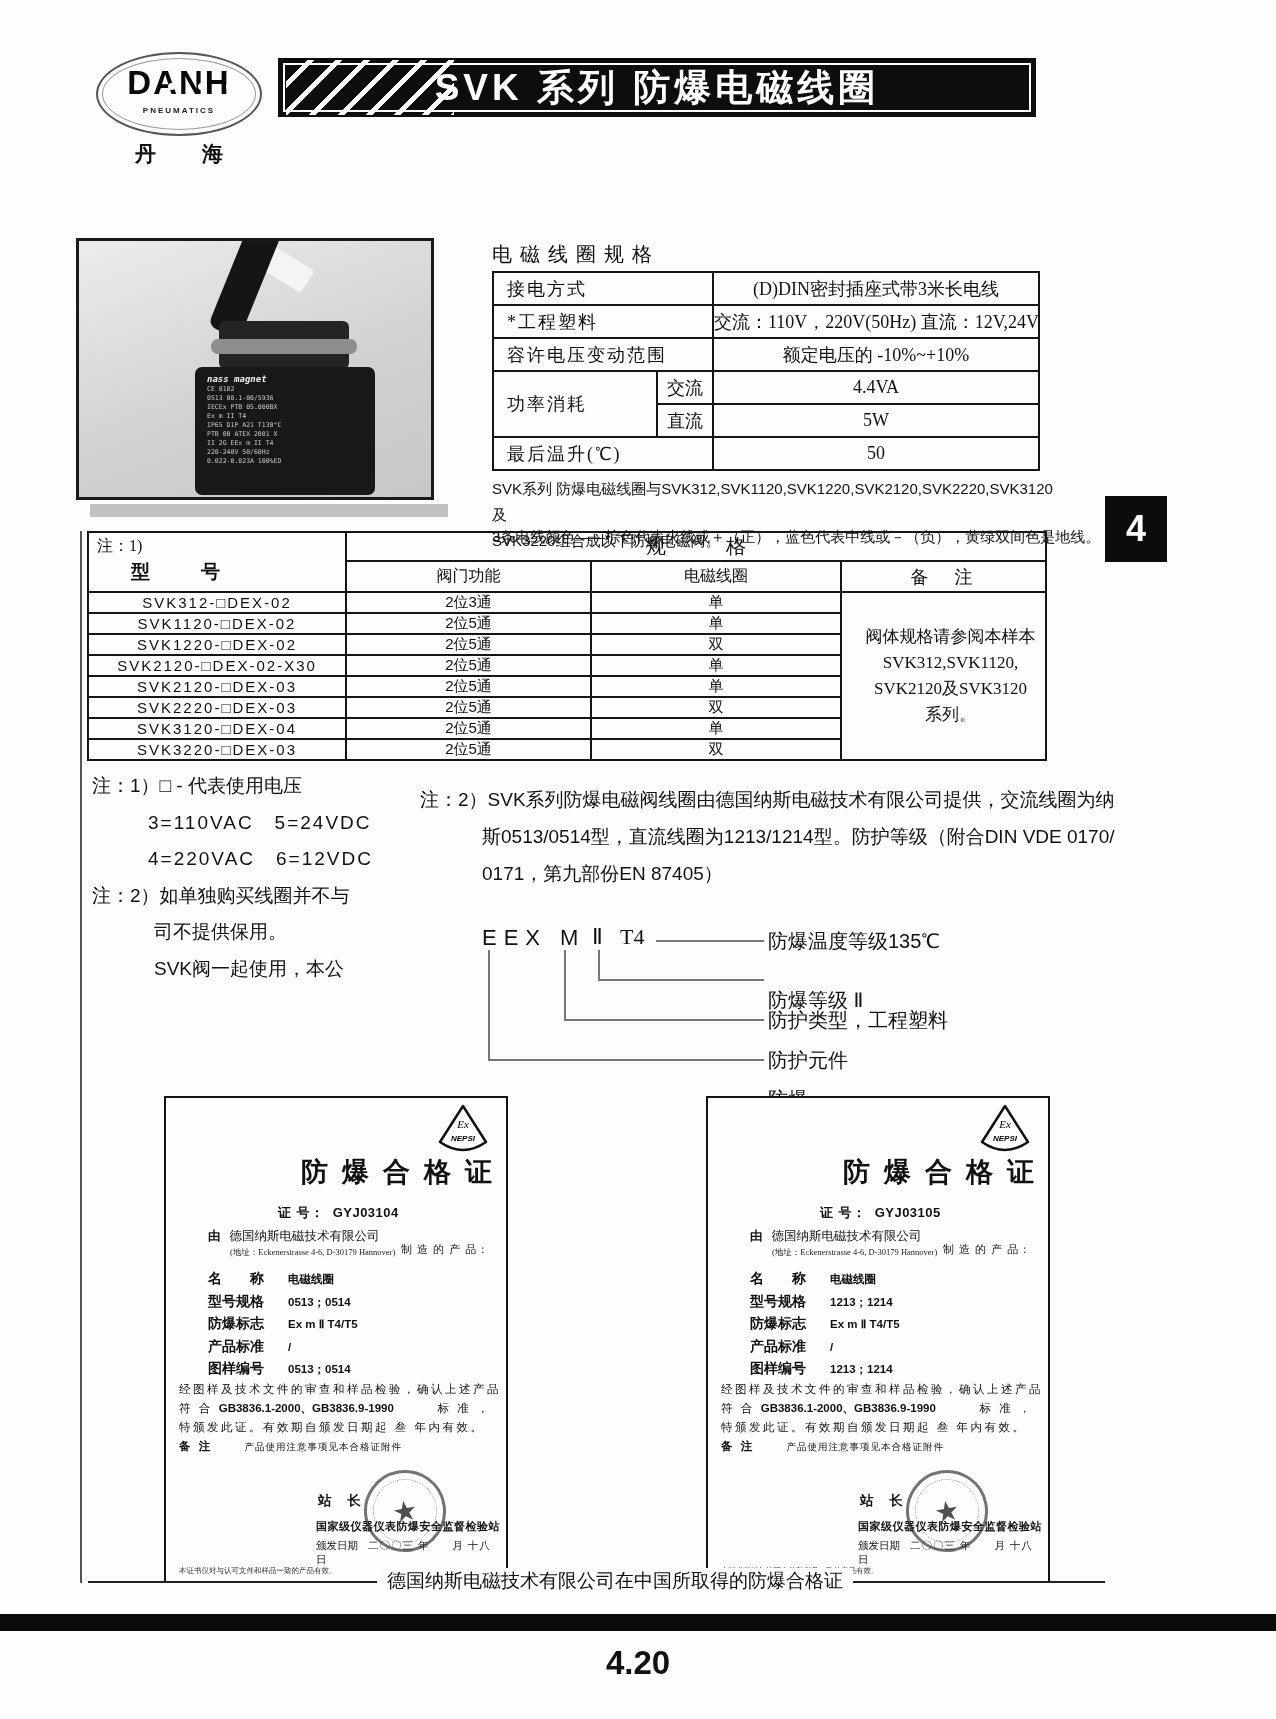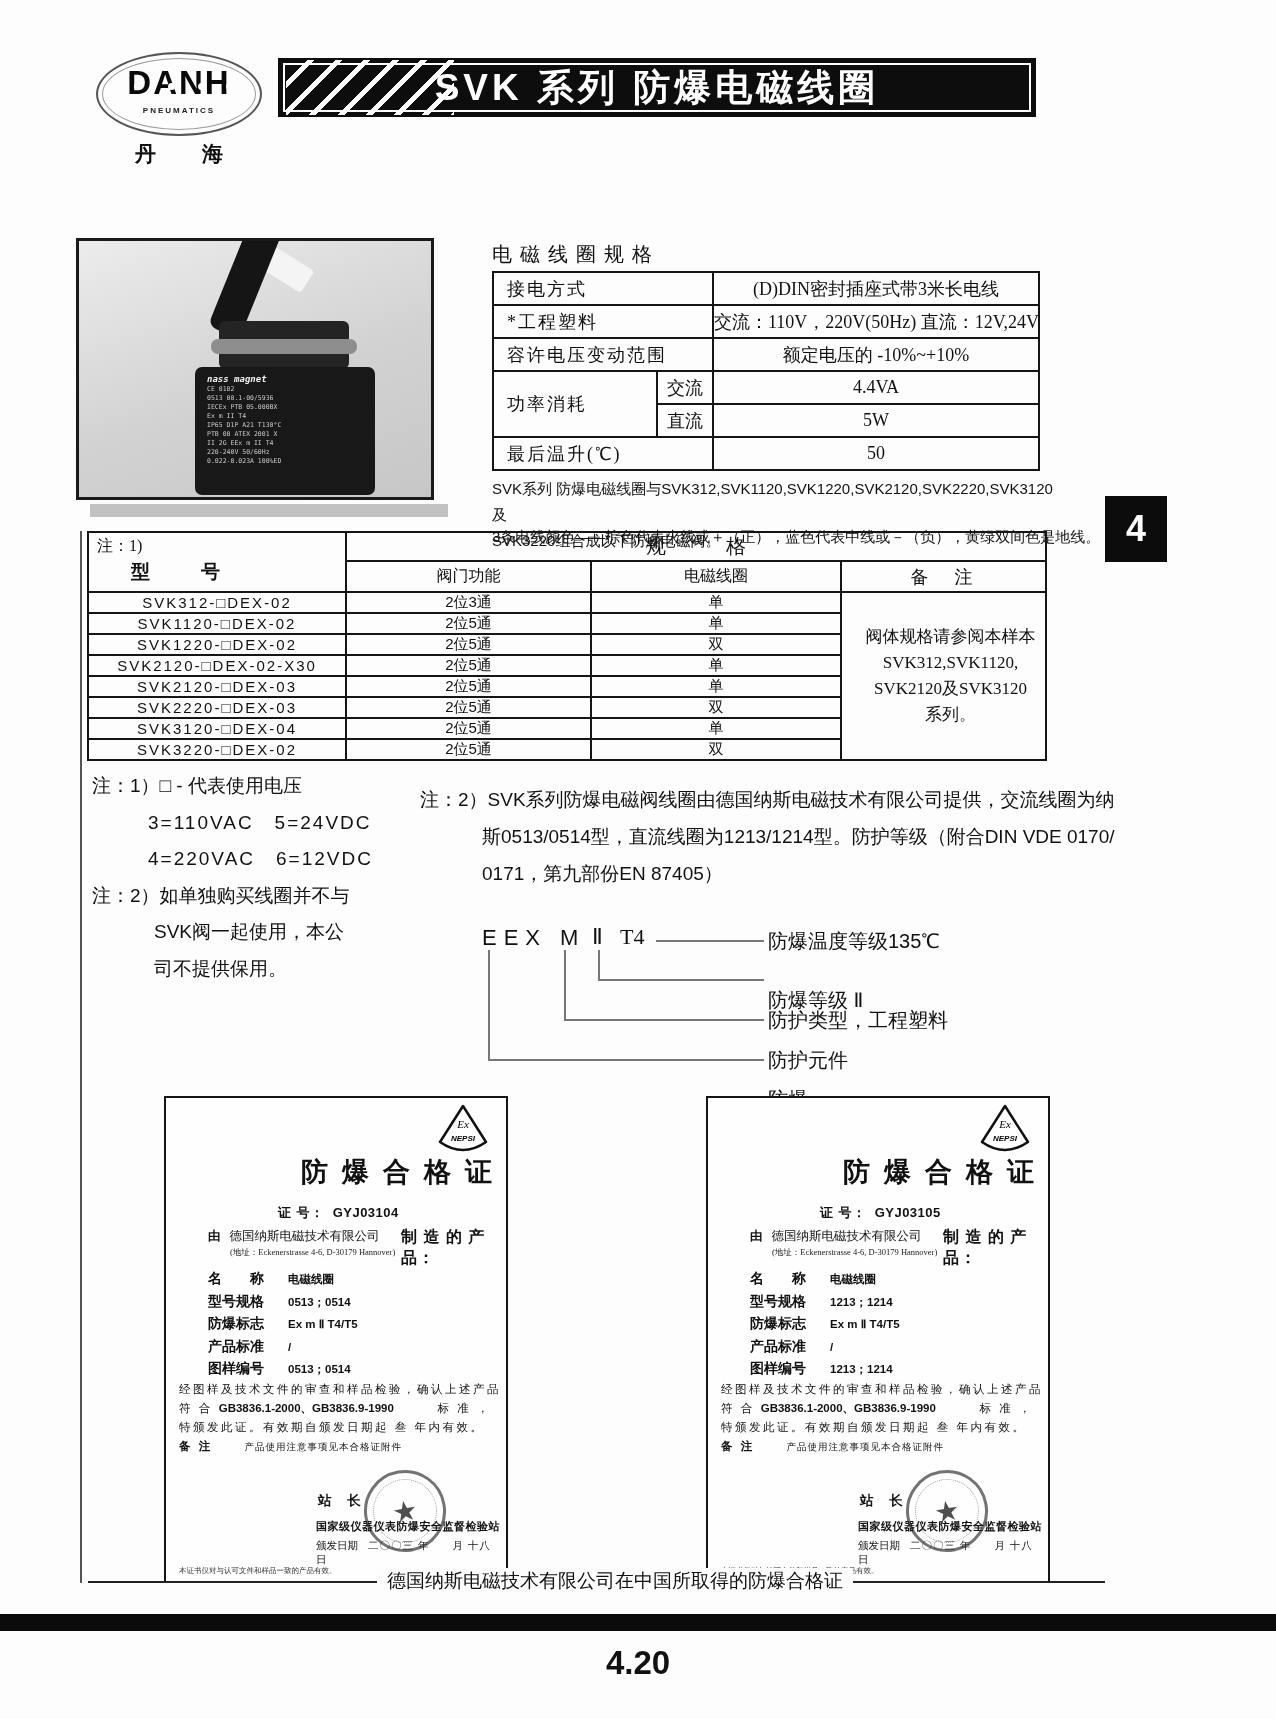--- a/index.html
+++ b/index.html
@@ -92,21 +92,21 @@
   .nepsi { position:absolute; left:270px; top:6px; width:54px; height:52px; }
   .nepsi path { fill:#fff; stroke:#111; stroke-width:2.5; stroke-linejoin:round; }
   .nepsi .nt1 { font:italic 11px "Liberation Serif", serif; text-anchor:middle; }
   .nepsi .nt2 { font:italic bold 8px "Liberation Sans", sans-serif; text-anchor:middle; }
   .cert-title { position:absolute; top:56px; left:0; right:0; text-align:right;
     font-size:27px; font-weight:bold; letter-spacing:14px; padding-left:14px; }
   .cert-no { position:absolute; top:106px; left:112px; font-size:13px; font-weight:bold; letter-spacing:1px; }
   .cert-no .cv { margin-left:8px; letter-spacing:0.5px; }
   .cert-by { position:absolute; top:130px; left:42px; font-size:12.5px; }
   .cert-by .by { font-weight:bold; margin-right:9px; }
-  .cert-made { position:absolute; top:129px; left:235px; font-size:16px; font-weight:bold; letter-spacing:1px; }
+  .cert-made { position:absolute; top:144px; left:235px; font-size:11px; font-weight:normal; letter-spacing:1px; }
   .cert-addr { position:absolute; top:149px; left:64px; font-size:8.5px; color:#222;
     font-family:"Liberation Serif", serif; }
   .cert-fields { position:absolute; top:171px; left:42px; right:10px; }
   .cert-fields .f { margin-bottom:9px; height:13.5px; }
   .cert-fields .fl { display:inline-block; width:62px; font-size:14px; font-weight:bold; }
   .cert-fields .fv { margin-left:18px; font-size:11.5px; font-weight:bold; }
   .cert-body { position:absolute; top:285px; left:13px; right:9px; font-size:11.5px; letter-spacing:2.5px; }
   .cert-body p { margin:0 0 6.5px; line-height:12.5px; white-space:nowrap; }
   .cert-body .p2 { display:flex; }
   .cert-body .p2 .stds { margin-left:6px; letter-spacing:0; font-weight:bold; }
@@ -274,34 +274,34 @@
       <td class="mc">SVK2220-□DEX-03</td>
       <td>2位5通</td>
       <td>双</td>
     </tr>
     <tr class="mrow">
       <td class="mc">SVK3120-□DEX-04</td>
       <td>2位5通</td>
       <td>单</td>
     </tr>
     <tr class="mrow">
-      <td class="mc">SVK3220-□DEX-02</td>
+      <td class="mc">SVK3220-□DEX-03</td>
       <td>2位5通</td>
       <td>双</td>
     </tr>
   </tbody>
     </table>
 
   <div class="notes-left">
     <div>注：1）□ - 代表使用电压</div>
     <div class="ind">3=110VAC　5=24VDC</div>
     <div class="ind">4=220VAC　6=12VDC</div>
     <div>注：2）如单独购买线圈并不与</div>
+    <div class="ind2">司不提供保用。</div>
     <div class="ind2">SVK阀一起使用，本公</div>
-    <div class="ind2">司不提供保用。</div>
   </div>
   <div class="notes-right">
     <div>注：2）SVK系列防爆电磁阀线圈由德国纳斯电磁技术有限公司提供，交流线圈为纳</div>
     <div class="ind">斯0513/0514型，直流线圈为1213/1214型。防护等级（附合DIN VDE 0170/</div>
     <div class="ind">0171，第九部份EN 87405）</div>
   </div>
 
   <div class="exc" style="left:482px; top:925px;">EEX</div>
   <div class="exc" style="left:560px; top:925px;">M</div>
   <div class="exc exserif" style="left:592px; top:924px;">Ⅱ</div>

